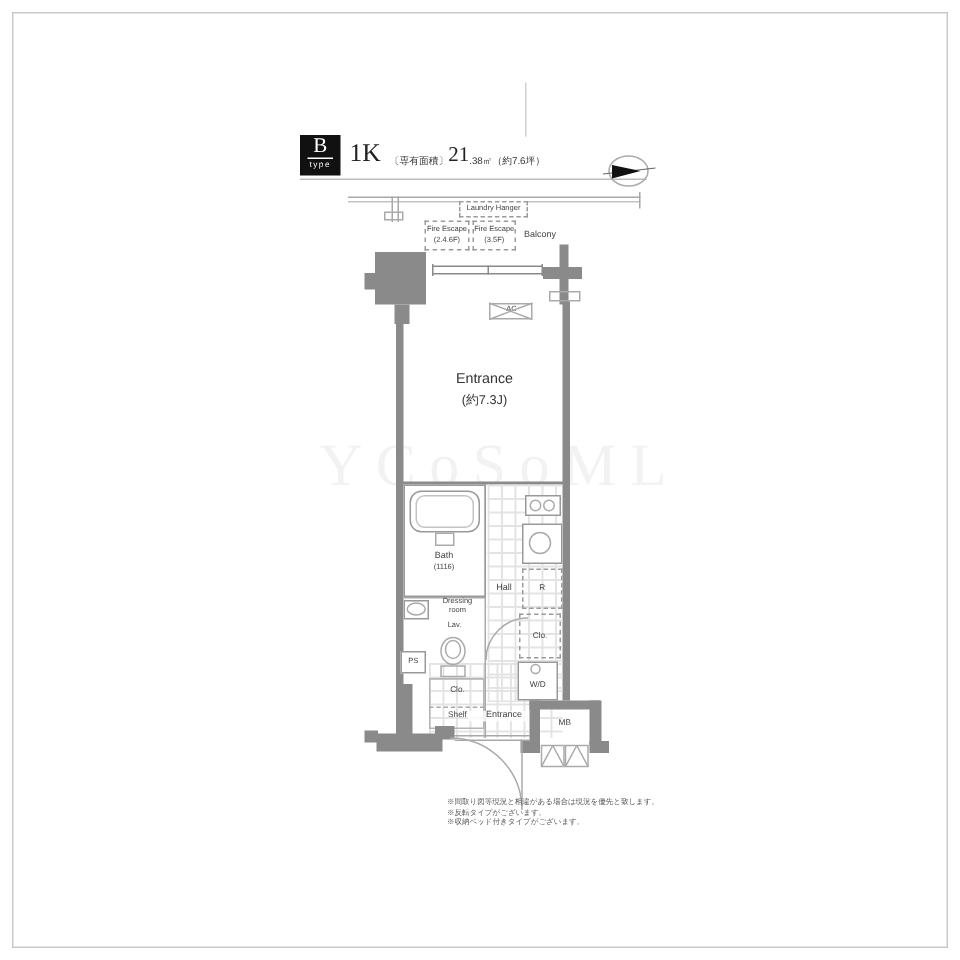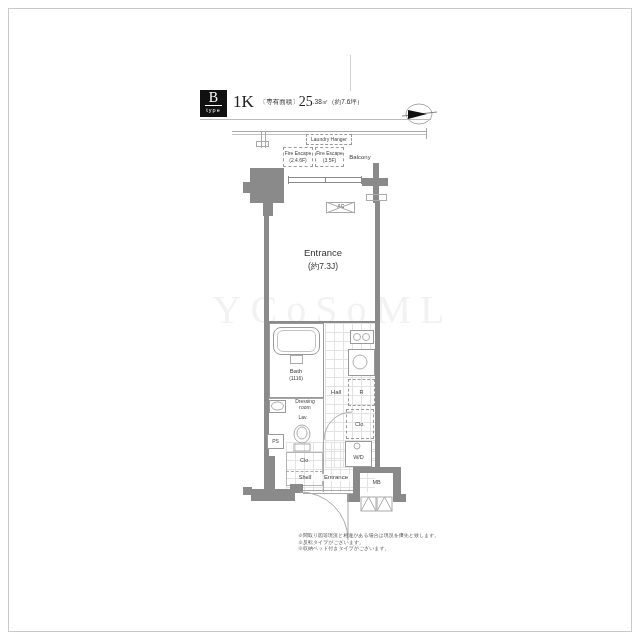--- a/index.html
+++ b/index.html
@@ -11,21 +11,21 @@
   .obox{position:absolute;border:1px solid #aaa;background:transparent;box-sizing:border-box;}
   .dashedbox{position:absolute;border:1px dashed #9b9b9b;background:#fff;box-sizing:border-box;}
   .hline{position:absolute;height:1px;background:#a8a8a8;}
   .vline{position:absolute;width:1px;background:#a8a8a8;}
   .lbl{position:absolute;color:#444;text-align:center;line-height:1.15;white-space:nowrap;}
   .tiles{position:absolute;background-image:linear-gradient(#e3e3e3 1px,transparent 1px),linear-gradient(90deg,#e3e3e3 1px,transparent 1px);background-size:9px 9px;}
   .badge{position:absolute;left:200px;top:90px;width:27px;height:27px;background:#111;color:#fff;text-align:center;}
   .badge .b{font-family:"Liberation Serif",serif;font-size:14px;line-height:15px;display:block;}
   .badge .divider{display:block;width:17px;height:1px;background:#fff;margin:0 auto;}
   .badge .t{font-size:5.5px;line-height:8px;display:block;letter-spacing:1px;}
-  .hdr{position:absolute;top:92px;left:233px;display:flex;align-items:center;}
+  .hdr{position:absolute;top:92px;left:233px;display:flex;align-items:flex-end;}
   .hdr .lk{font-family:"Liberation Serif",serif;font-size:17px;color:#222;margin-right:6px;}
   .hdr .small{font-size:6.5px;color:#333;}
   .hdr .big{font-family:"Liberation Serif",serif;font-size:14px;color:#222;}
   .notes{position:absolute;left:298px;top:532px;font-size:5px;line-height:6.5px;color:#555;white-space:nowrap;}
   .watermark{position:absolute;left:168px;top:286px;width:330px;font-family:"Liberation Serif",serif;font-size:40px;letter-spacing:9px;color:rgba(110,110,110,0.09);text-align:center;}
   svg{position:absolute;left:0;top:0;pointer-events:none;}
 </style>
 </head>
 <body>
 
@@ -35,21 +35,21 @@
   <div class="vline" style="left:350px;top:55px;height:36px;background:#cfcfcf;"></div>
 
   <div class="badge">
     <span class="b">B</span>
     <span class="divider"></span>
     <span class="t">type</span>
   </div>
   <div class="hdr">
     <span class="lk">1K</span>
     <span class="small">〔専有面積〕</span>
-    <span class="big">25</span>
+    <span class="big">21</span>
     <span class="small">.38㎡（約7.6坪）</span>
   </div>
   <div class="hline" style="left:200px;top:119px;width:231px;background:#bbb;"></div>
 
   <svg style="left:400px;top:99px;" width="40" height="32" viewBox="0 0 40 32">
     <ellipse cx="19" cy="15" rx="13" ry="10" fill="none" stroke="#aaa" stroke-width="1"></ellipse>
     <line x1="2" y1="17" x2="37" y2="13" stroke="#666" stroke-width="0.8"></line>
     <path d="M8 11 L27 15 L8 20 Z" fill="#111"></path>
   </svg>
 

